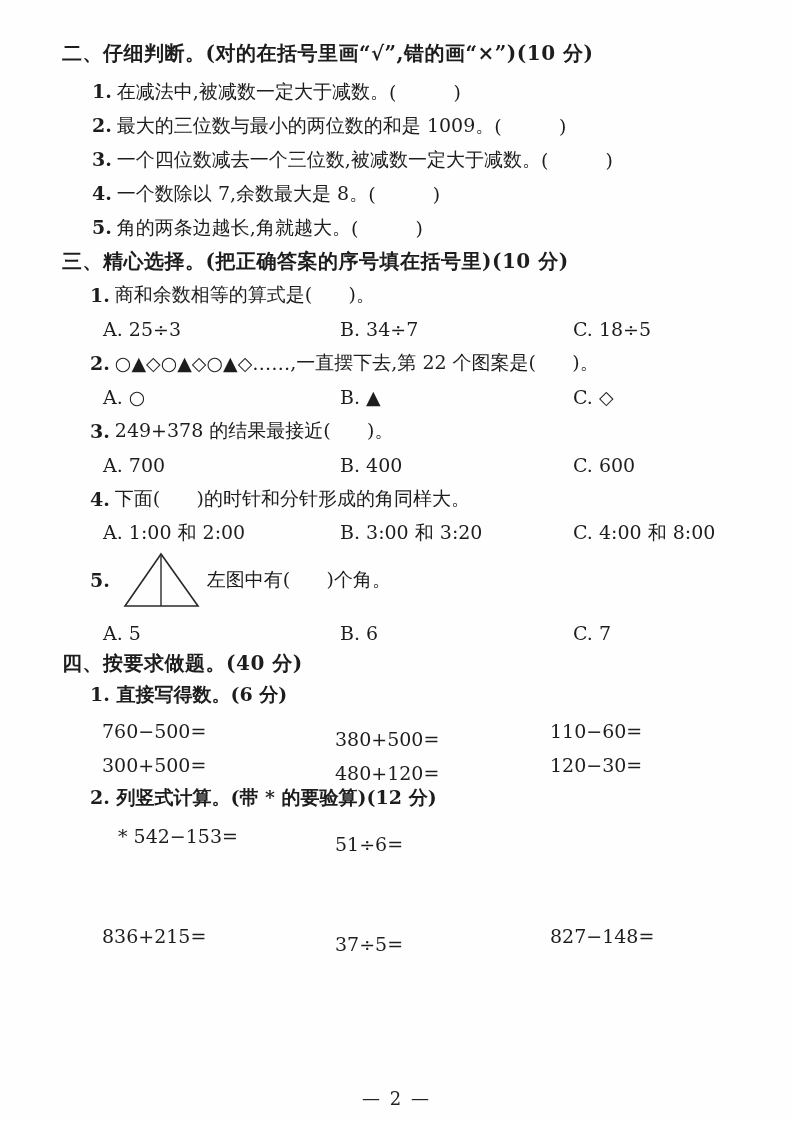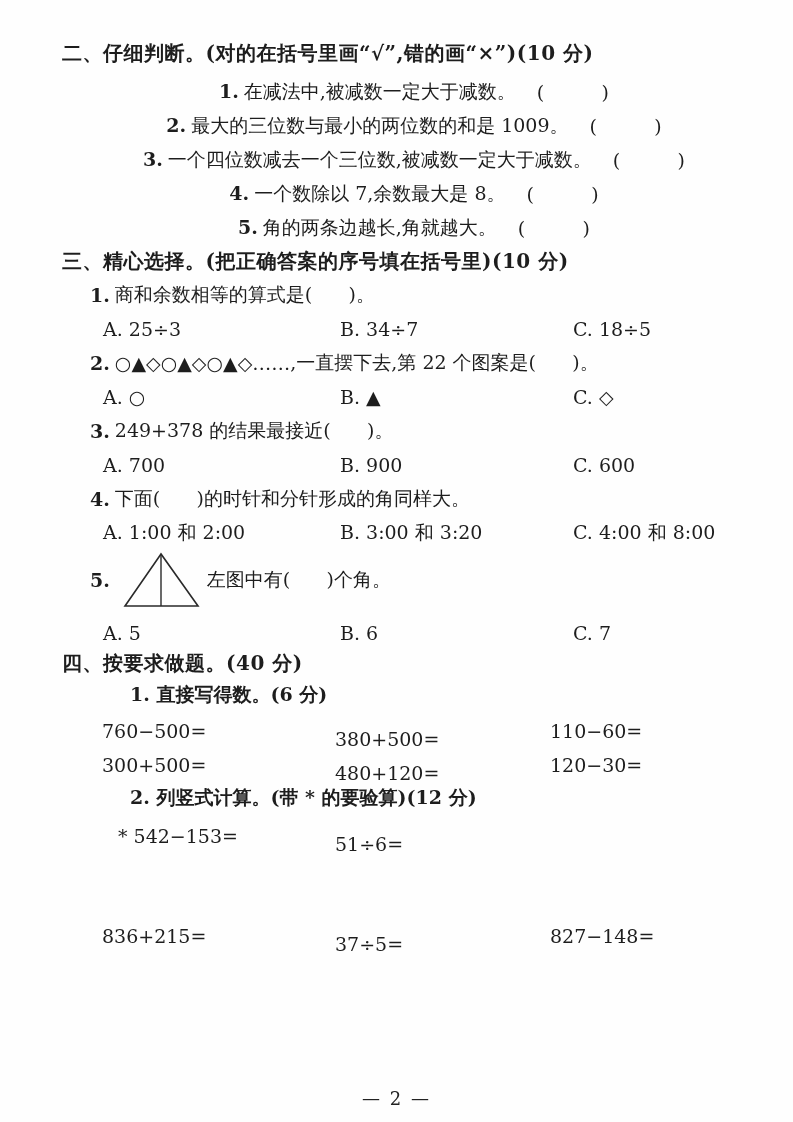--- a/index.html
+++ b/index.html
@@ -9,35 +9,35 @@
     background:#fefefe;
     font-family:"DejaVu Serif","DejaVu Sans",serif;
     color:#1d1d1d;
     font-size:19px;
     overflow:hidden;
   }
   .content{position:absolute;left:62px;top:40px;width:675px;}
   [data-bind]{white-space:pre-wrap;}
   .sec-title{height:24px;font-weight:700;font-size:20px;letter-spacing:0.5px;}
   .j-items{margin-top:11px;}
-  .j-line{display:flex;justify-content:center;align-items:center;height:34px;padding-left:30px;gap:21px;}
+  .j-line{display:flex;justify-content:flex-start;align-items:center;height:34px;padding-left:30px;}
   .n{font-weight:700;margin-right:5px;}
   .bracket{letter-spacing:1px;}
   .t3{margin-top:3px;}
   .q-line{display:flex;align-items:center;height:34px;padding-left:28px;}
   .q-line.first{margin-top:6px;}
   .opts-row{display:grid;grid-template-columns:278px 233px auto;height:34px;align-items:center;}
   .opts-row .c1{padding-left:41px;}
   .q5-row{display:flex;align-items:center;height:60px;padding-left:28px;}
   .tri{margin-left:8px;display:block;}
   .q5-text{margin-left:6px;}
   .opts5{margin-top:6px;}
   .t4{}
   .sub-label{height:26px;margin-top:8px;padding-left:28px;display:flex;align-items:center;}
-  .sub-label .lbl{font-weight:700;margin-left:40px;}
+  .sub-label .lbl{font-weight:700;}
   .sub2{margin-top:5px;}
   .calc-row{display:grid;grid-template-columns:271px 217px auto;height:34px;align-items:center;}
   .calc-row.first{margin-top:4px;}
   .calc-row .c1{padding-left:40px;}
   .calc-row .c2{padding-left:2px;margin-top:16px;}
   .vert1{margin-top:6px;}
   .vert1 .c1{padding-left:56px;}
   .vert2{margin-top:66px;}
   .page-num{position:absolute;top:1088px;left:0;width:100%;text-align:center;font-size:18px;letter-spacing:2px;color:#222;}
 </style>
@@ -93,21 +93,21 @@
       <span class="c2" data-bind="section3.q2.opts.1">B. ▲</span>
       <span class="c3" data-bind="section3.q2.opts.2">C. ◇</span>
     </div>
 
     <div class="q-line">
       <span class="n" data-bind="section3.q3.num">3.</span>
         <span data-bind="section3.q3.text">249+378 的结果最接近(      )。</span>
     </div>
     <div class="opts-row">
       <span class="c1" data-bind="section3.q3.opts.0">A. 700</span>
-      <span class="c2" data-bind="section3.q3.opts.1">B. 900</span>
+      <span class="c2" data-bind="section3.q3.opts.1">B. 400</span>
       <span class="c3" data-bind="section3.q3.opts.2">C. 600</span>
     </div>
 
     <div class="q-line">
       <span class="n" data-bind="section3.q4.num">4.</span>
         <span data-bind="section3.q4.text">下面(      )的时针和分针形成的角同样大。</span>
     </div>
     <div class="opts-row">
       <span class="c1" data-bind="section3.q4.opts.0">A. 1:00 和 2:00</span>
       <span class="c2" data-bind="section3.q4.opts.1">B. 3:00 和 3:20</span>

